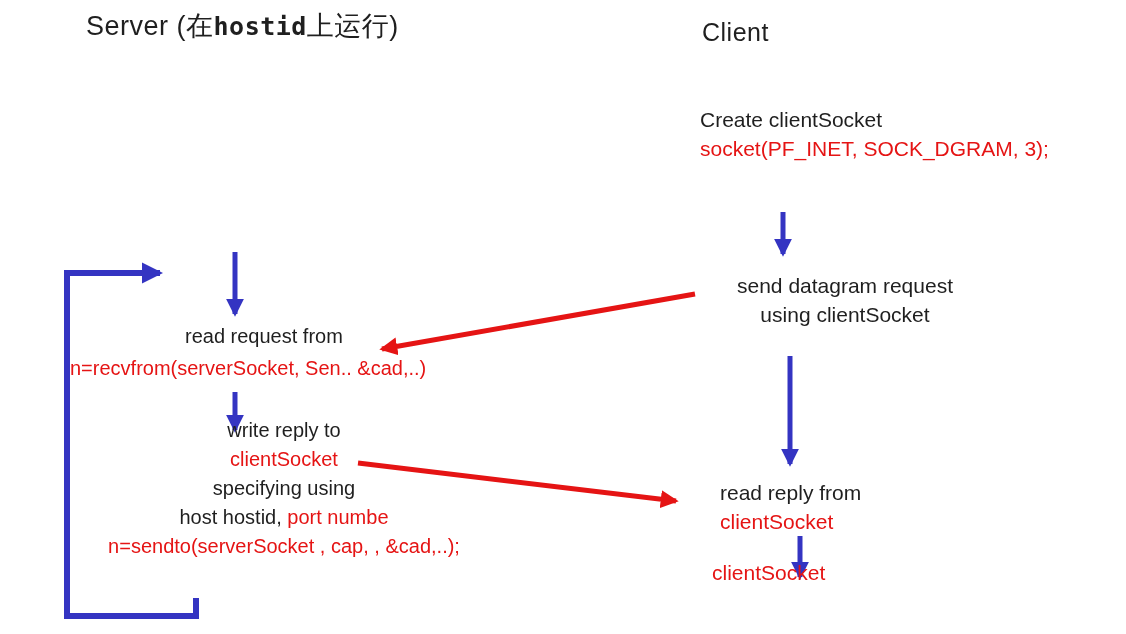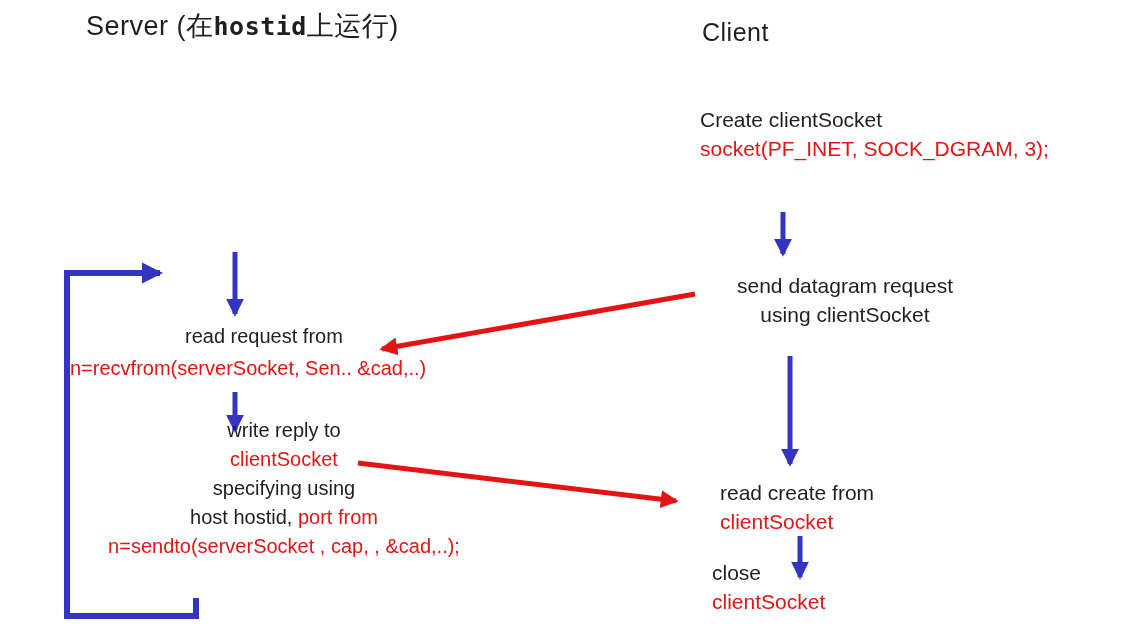--- a/index.html
+++ b/index.html
@@ -72,39 +72,38 @@
   </div>
 
 
   <div class="abs block black" style="left:185px;top:322px;">read request from</div>
   <div class="abs block red" style="left:70px;top:354px;">n=recvfrom(serverSocket, Sen.. &amp;cad,..)</div>
 
   <div class="abs block center" style="left:0px;top:416px;width:488px;line-height:29px;margin-left:40px;">
     <div class="black">write reply to</div>
     <div class="red">clientSocket</div>
     <div class="black">specifying using</div>
-    <div><span class="black">host hostid, </span><span class="red">port from</span></div>
+    <div><span class="black">host hostid, </span><span class="red">port numbe</span></div>
     <div class="red">n=sendto(serverSocket , cap, , &amp;cad,..);</div>
   </div>
 
   <div class="abs title" style="left:702px;top:18px;font-size:25px;">Client</div>
 
   <div class="abs block-lg" style="left:700px;top:105px;">
     <div class="black">Create clientSocket</div>
     <div class="red">socket(PF_INET, SOCK_DGRAM, 3);</div>
   </div>
 
   <div class="abs block-lg center" style="left:615px;top:252px;width:460px;margin-top:19px;">
     <div class="black">send datagram request</div>
     <div class="black">using clientSocket</div>
   </div>
 
   <div class="abs block-lg" style="left:720px;top:478px;">
-    <div class="black">read create from</div>
+    <div class="black">read reply from</div>
     <div class="red">clientSocket</div>
   </div>
 
   <div class="abs block-lg" style="left:712px;top:558px;">
-    <div class="black">close</div>
     <div class="red">clientSocket</div>
   </div>
 
 </div>
 
 </body></html>

